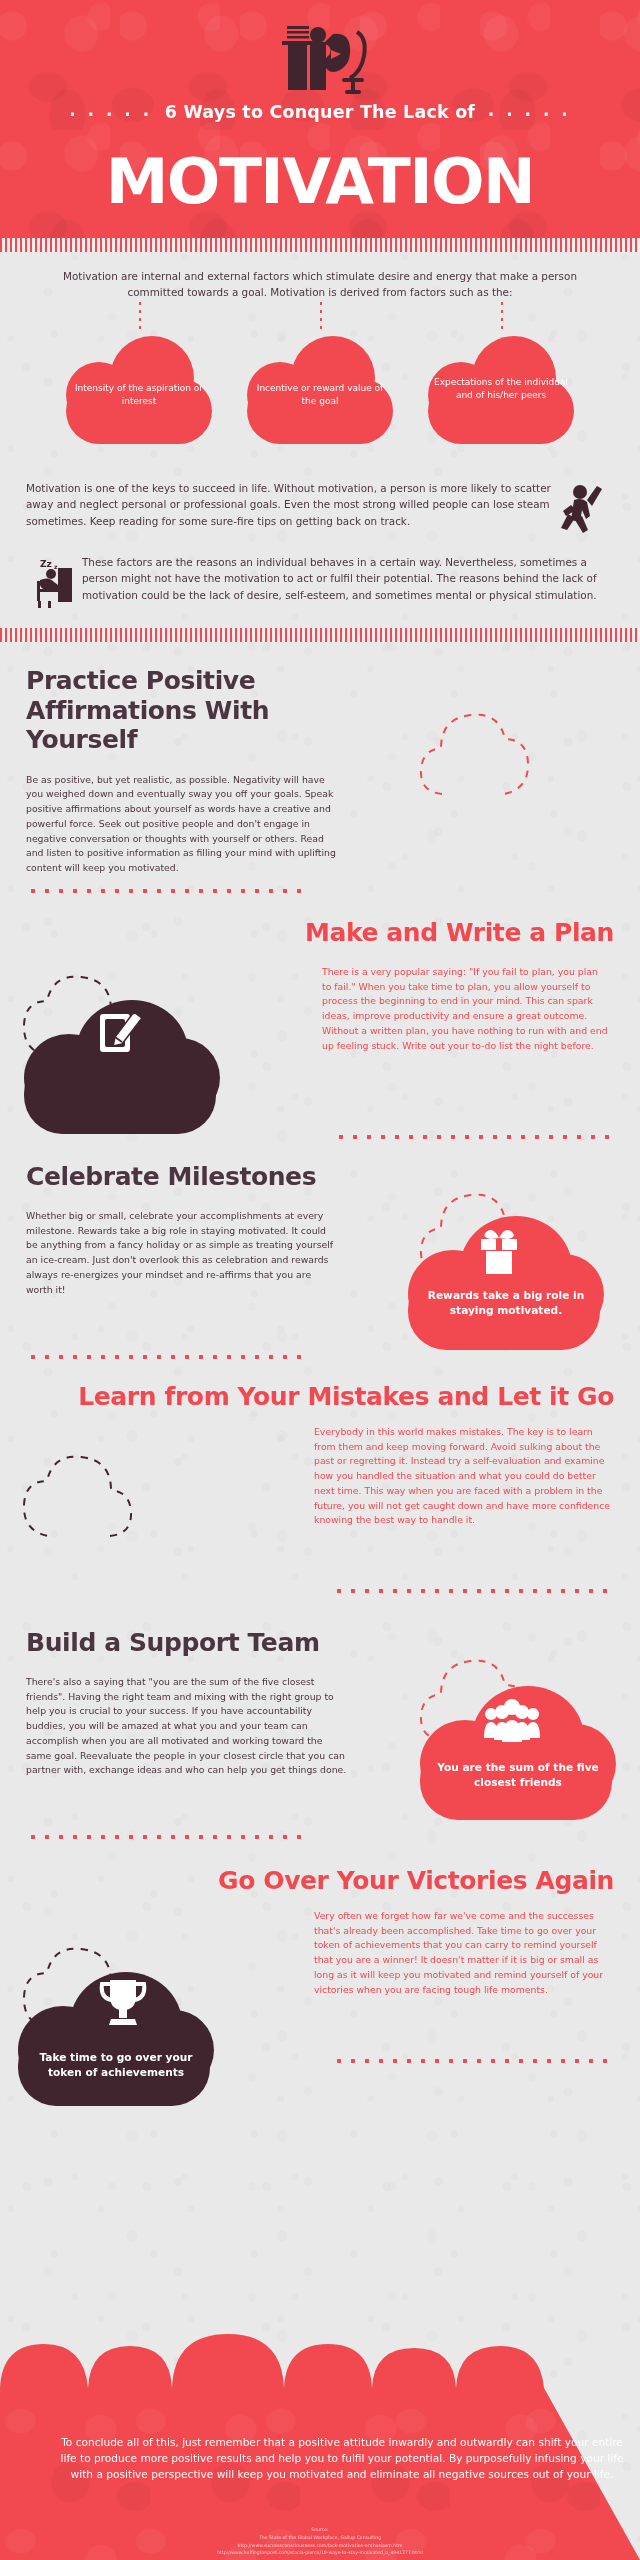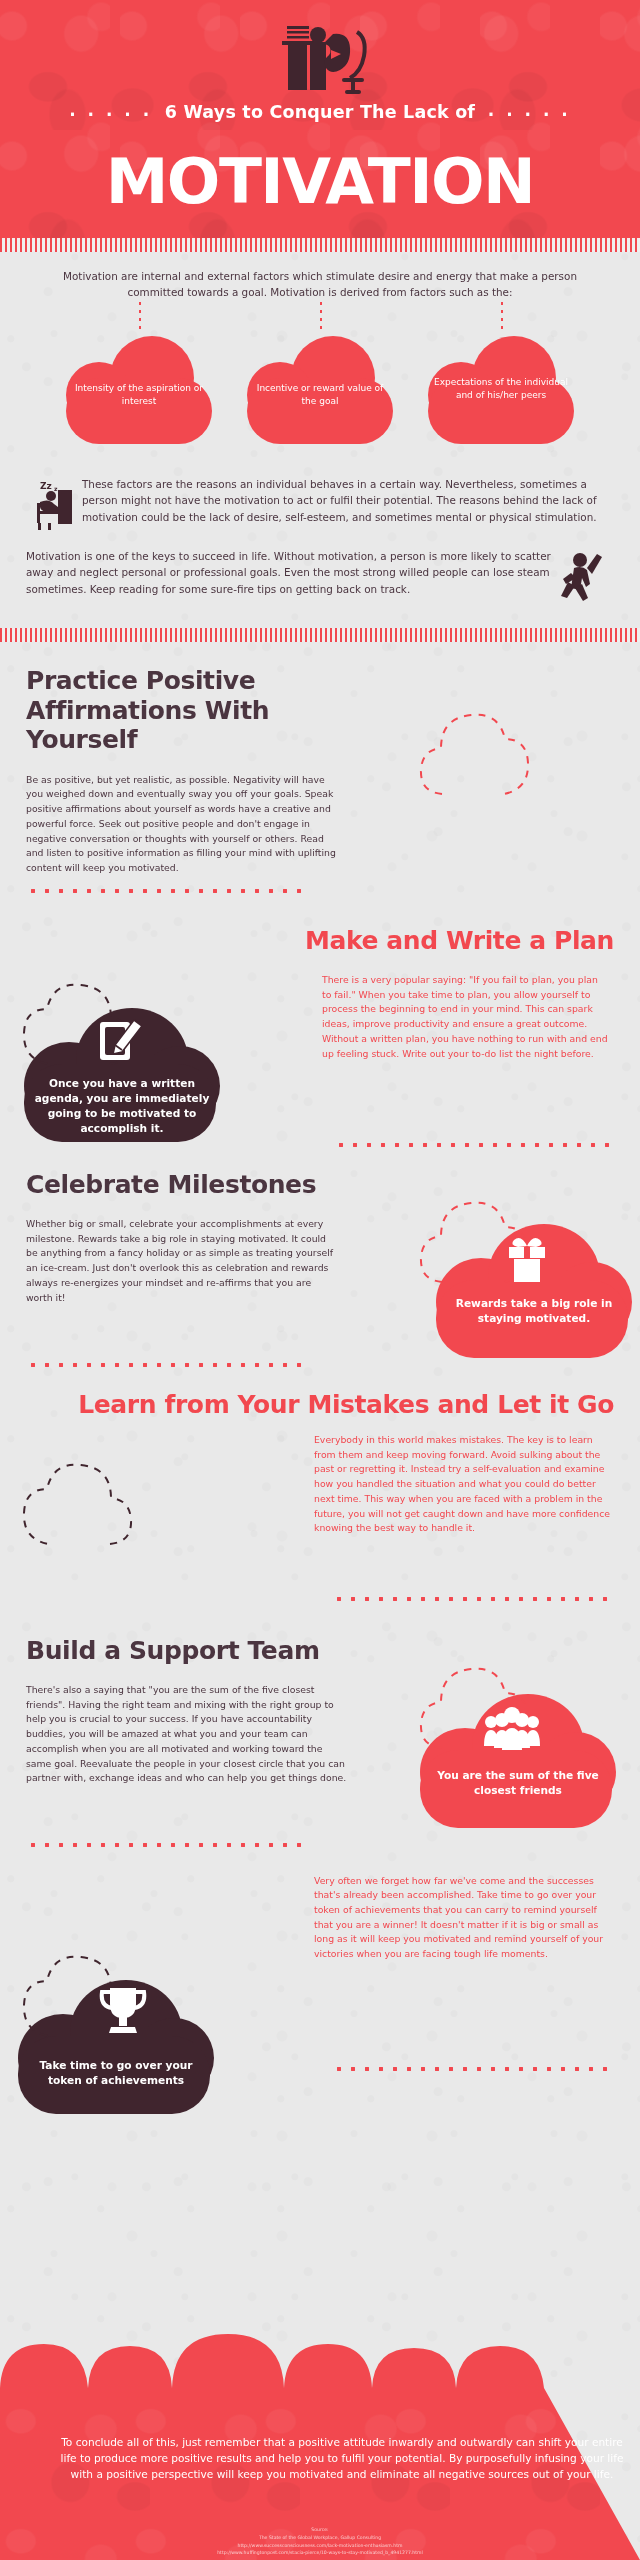--- a/index.html
+++ b/index.html
@@ -256,101 +256,100 @@
       <div class="c-txt">Incentive or reward value of the goal</div>
     </div>
     <div class="fcloud" style="left:426px; top:0;">
       <div class="c-top"></div>
       <div class="c-left"></div>
       <div class="c-base"></div>
       <div class="c-txt" style="top:40px;">Expectations of the individual and of his/her peers</div>
     </div>
   </div>
 
+  <div class="para-row" style="margin-top:14px;">
+    <div class="para-body" style="flex:1;">Motivation is one of the keys to succeed in life. Without motivation, a person is more likely to scatter away and neglect personal or professional goals. Even the most strong willed people can lose steam sometimes. Keep reading for some sure-fire tips on getting back on track.</div>
+    <div class="jump-icon">
+      <svg width="48" height="60" viewBox="0 0 48 60">
+        <circle cx="22" cy="12" r="7" fill="#40252e"></circle>
+        <path d="M16 20 q8 -3 13 2 l3 14 l-4 3 l-4 -9 l-2 12 l-9 -2 z" fill="#40252e"></path>
+        <path d="M29 20 l10 -14 l5 3 l-10 17 z" fill="#40252e"></path>
+        <path d="M13 25 l-8 6 l3 5 l10 -6 z" fill="#40252e"></path>
+        <path d="M24 36 l6 14 l-5 3 l-8 -13 z" fill="#40252e"></path>
+        <path d="M17 38 l-8 12 l-6 -2 l7 -14 z" fill="#40252e"></path>
+      </svg>
+    </div>
+  </div>
+
   <div class="para-row" style="margin-top:10px;">
     <div class="sleep-icon">
       <svg width="52" height="50" viewBox="0 0 52 50">
         <text x="14" y="9" font-size="9" font-weight="bold" fill="#40252e" font-family="DejaVu Sans">Zz</text>
         <text x="28" y="11" font-size="6" font-weight="bold" fill="#40252e" font-family="DejaVu Sans">z</text>
         <rect x="32" y="10" width="14" height="34" fill="#40252e"></rect>
         <path d="M32 10 h14 v6 h-14 z" fill="#40252e"></path>
         <circle cx="25" cy="16" r="5" fill="#40252e"></circle>
         <path d="M14 22 q9 -4 14 2 l4 3 v5 h-9 q-8 0 -9 -5 z" fill="#40252e"></path>
         <rect x="11" y="23" width="3" height="20" fill="#40252e"></rect>
         <rect x="11" y="31" width="14" height="3" fill="#40252e"></rect>
         <rect x="12" y="43" width="3" height="7" fill="#40252e"></rect>
         <rect x="22" y="43" width="3" height="7" fill="#40252e"></rect>
         <rect x="20" y="30" width="12" height="4" fill="#40252e"></rect>
       </svg>
     </div>
     <div class="para-body">These factors are the reasons an individual behaves in a certain way. Nevertheless, sometimes a person might not have the motivation to act or fulfil their potential. The reasons behind the lack of motivation could be the lack of desire, self-esteem, and sometimes mental or physical stimulation.</div>
   </div>
 
-  <div class="para-row" style="margin-top:14px;">
-    <div class="para-body" style="flex:1;">Motivation is one of the keys to succeed in life. Without motivation, a person is more likely to scatter away and neglect personal or professional goals. Even the most strong willed people can lose steam sometimes. Keep reading for some sure-fire tips on getting back on track.</div>
-    <div class="jump-icon">
-      <svg width="48" height="60" viewBox="0 0 48 60">
-        <circle cx="22" cy="12" r="7" fill="#40252e"></circle>
-        <path d="M16 20 q8 -3 13 2 l3 14 l-4 3 l-4 -9 l-2 12 l-9 -2 z" fill="#40252e"></path>
-        <path d="M29 20 l10 -14 l5 3 l-10 17 z" fill="#40252e"></path>
-        <path d="M13 25 l-8 6 l3 5 l10 -6 z" fill="#40252e"></path>
-        <path d="M24 36 l6 14 l-5 3 l-8 -13 z" fill="#40252e"></path>
-        <path d="M17 38 l-8 12 l-6 -2 l7 -14 z" fill="#40252e"></path>
-      </svg>
-    </div>
-  </div>
-
   <div class="stripes" style="margin-top:16px;"></div>
 
   <div class="tip" style="margin-top:24px; min-height:200px;">
     <div class="tip-h dark" style="width:340px;">Practice Positive Affirmations With Yourself</div>
     <div class="tip-p dark" style="width:312px; margin-top:18px;">Be as positive, but yet realistic, as possible. Negativity will have you weighed down and eventually sway you off your goals. Speak positive affirmations about yourself as words have a creative and powerful force. Seek out positive people and don't engage in negative conversation or thoughts with yourself or others. Read and listen to positive information as filling your mind with uplifting content will keep you motivated.</div>
 
     <svg class="ghost" style="left:418px; top:36px;" viewBox="0 0 120 100">
       <path d="M24 92 q-22 -2 -21 -24 q1 -20 20 -22 q0 -30 30 -33 q28 -3 34 24 q22 0 23 24 q1 26 -24 31" fill="none" stroke="#f2484f" stroke-width="2" stroke-dasharray="7 7"></path>
     </svg>
 
   </div>
 
   <div class="dotline" style="width:280px; margin:12px 0 0 26px;"></div>
 
-  <div class="tip" style="margin-top:32px; min-height:210px;">
+  <div class="tip" style="margin-top:24px; min-height:210px;">
     <div class="tip-h red" style="width:100%;">Make and Write a Plan</div>
     <div class="tip-p red" style="width:288px; margin:18px 0 0 296px;">There is a very popular saying: "If you fail to plan, you plan to fail." When you take time to plan, you allow yourself to process the beginning to end in your mind. This can spark ideas, improve productivity and ensure a great outcome. Without a written plan, you have nothing to run with and end up feeling stuck. Write out your to-do list the night before.</div>
 
     <svg class="ghost" style="left:14px; top:46px;" viewBox="0 0 120 100">
       <path d="M96 92 q22 -2 21 -24 q-1 -20 -20 -22 q0 -30 -30 -33 q-28 -3 -34 24 q-22 0 -23 24 q-1 26 24 31" fill="none" stroke="#40252e" stroke-width="2" stroke-dasharray="7 7"></path>
     </svg>
 
     <div class="bigcloud dark" style="left:24px; top:76px;">
       <div class="bc-left"></div>
       <div class="bc-top"></div>
       <div class="bc-right"></div>
       <div class="bc-base"></div>
       <svg class="bc-icon" style="left:74px; top:16px;" width="48" height="46" viewBox="0 0 48 46">
         <rect x="2" y="4" width="30" height="38" rx="3" fill="#ffffff"></rect>
         <rect x="7" y="9" width="20" height="28" rx="2" fill="#40252e"></rect>
         <path d="M36 2 l8 6 l-20 26 l-9 2 l2 -9 z" fill="#ffffff" stroke="#40252e" stroke-width="1.6"></path>
         <path d="M17 27 l7 5" stroke="#40252e" stroke-width="1.6"></path>
       </svg>
-      <div class="bc-txt" style="top:74px;">Once you have a written agenda, you are immediately going to be motivated to accomplish it.</div>
     </div>
   </div>
 
   <div class="dotline" style="width:280px; margin:6px 26px 0 auto;"></div>
 
   <div class="tip" style="margin-top:22px; min-height:190px;">
     <div class="tip-h dark">Celebrate Milestones</div>
     <div class="tip-p dark" style="width:312px; margin-top:18px;">Whether big or small, celebrate your accomplishments at every milestone. Rewards take a big role in staying motivated. It could be anything from a fancy holiday or as simple as treating yourself an ice-cream. Just don't overlook this as celebration and rewards always re-energizes your mindset and re-affirms that you are worth it!</div>
 
     <svg class="ghost" style="left:418px; top:20px;" viewBox="0 0 120 100">
       <path d="M24 92 q-22 -2 -21 -24 q1 -20 20 -22 q0 -30 30 -33 q28 -3 34 24 q22 0 23 24 q1 26 -24 31" fill="none" stroke="#f2484f" stroke-width="2" stroke-dasharray="7 7"></path>
     </svg>
 
-    <div class="bigcloud red" style="left:436px; top:48px;">
+    <div class="bigcloud red" style="left:408px; top:48px;">
       <div class="bc-left"></div>
       <div class="bc-top"></div>
       <div class="bc-right"></div>
       <div class="bc-base"></div>
       <svg class="bc-icon" style="left:66px; top:16px;" width="50" height="50" viewBox="0 0 50 50">
         <path d="M25 12 q-6 -12 -13 -6 q-5 5 4 7 z" fill="#ffffff"></path>
         <path d="M25 12 q6 -12 13 -6 q5 5 -4 7 z" fill="#ffffff"></path>
         <rect x="7" y="13" width="36" height="11" fill="#ffffff"></rect>
         <rect x="12" y="25" width="26" height="23" fill="#ffffff"></rect>
         <rect x="22" y="13" width="6" height="11" fill="#f2484f"></rect>
@@ -398,20 +397,21 @@
         <circle cx="30" cy="9" r="8" fill="#ffffff"></circle>
         <path d="M20 44 q0 -22 10 -22 q10 0 10 22 z" fill="#ffffff"></path>
       </svg>
       <div class="bc-txt" style="top:80px;">You are the sum of the five closest friends</div>
     </div>
   </div>
 
   <div class="dotline" style="width:280px; margin:-6px 0 0 26px;"></div>
 
   <div class="tip" style="margin-top:26px; min-height:200px;">
+    <div class="tip-h red" style="width:100%;">Go Over Your Victories Again</div>
     <div class="tip-p red" style="width:300px; margin:14px 0 0 288px;">Very often we forget how far we've come and the successes that's already been accomplished. Take time to go over your token of achievements that you can carry to remind yourself that you are a winner! It doesn't matter if it is big or small as long as it will keep you motivated and remind yourself of your victories when you are facing tough life moments.</div>
 
     <svg class="ghost" style="left:14px; top:70px;" viewBox="0 0 120 100">
       <path d="M96 92 q22 -2 21 -24 q-1 -20 -20 -22 q0 -30 -30 -33 q-28 -3 -34 24 q-22 0 -23 24 q-1 26 24 31" fill="none" stroke="#40252e" stroke-width="2" stroke-dasharray="7 7"></path>
     </svg>
 
     <div class="bigcloud dark" style="left:18px; top:100px;">
       <div class="bc-left"></div>
       <div class="bc-top"></div>
       <div class="bc-right"></div>

